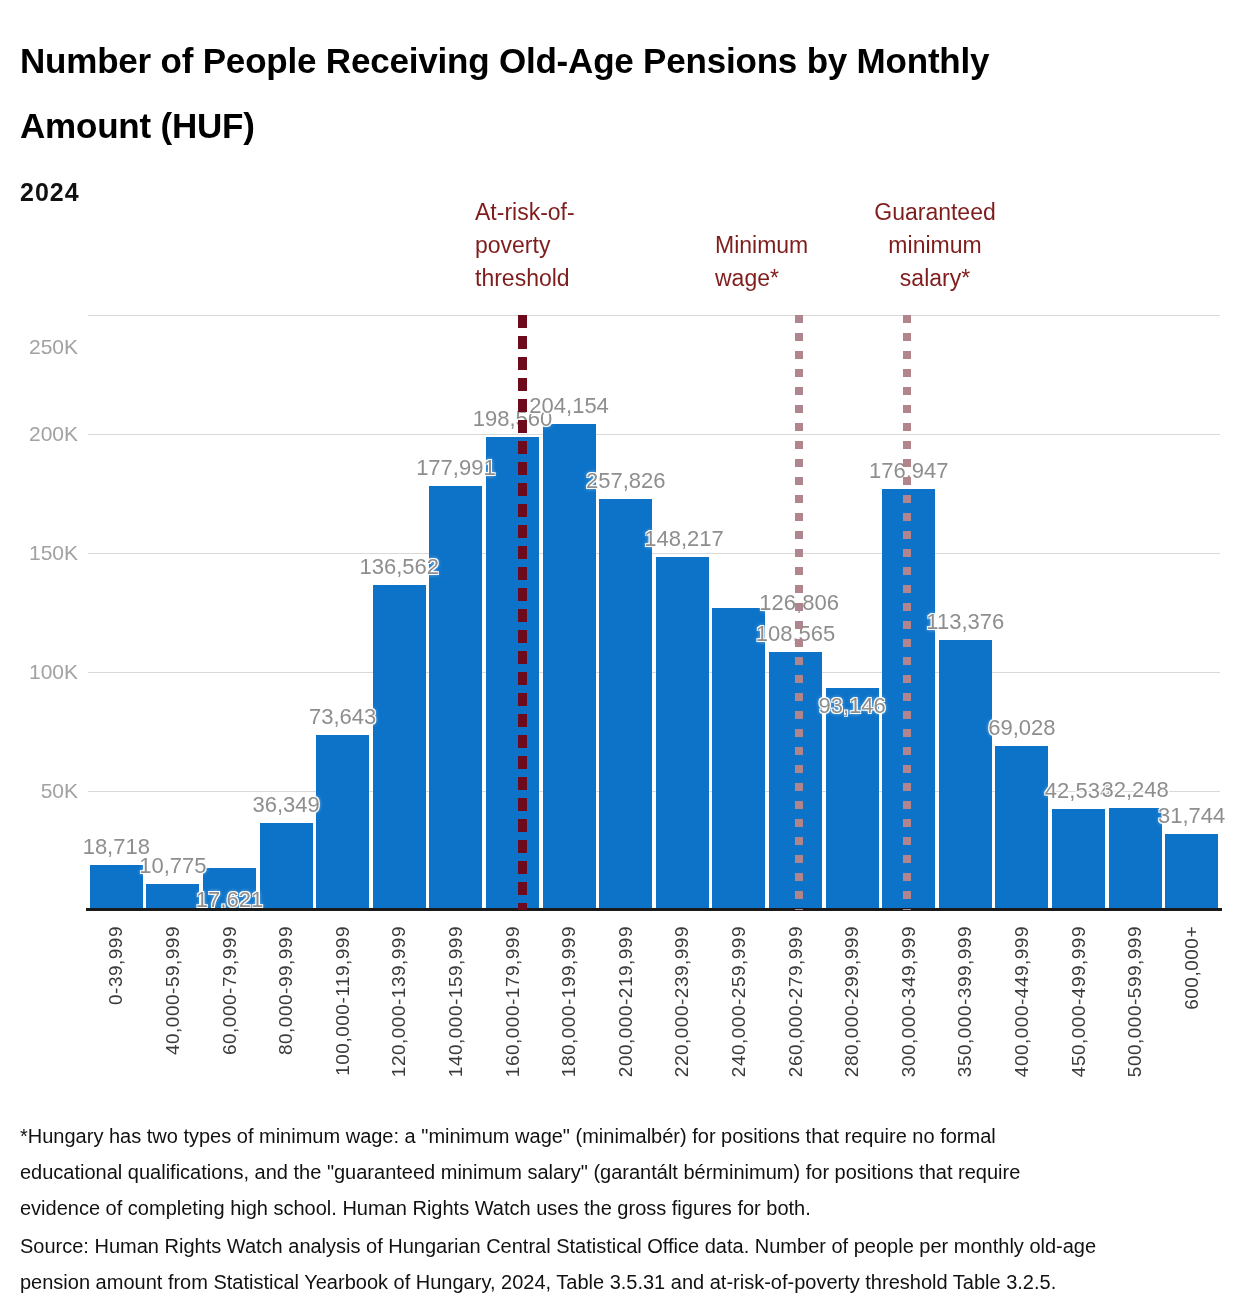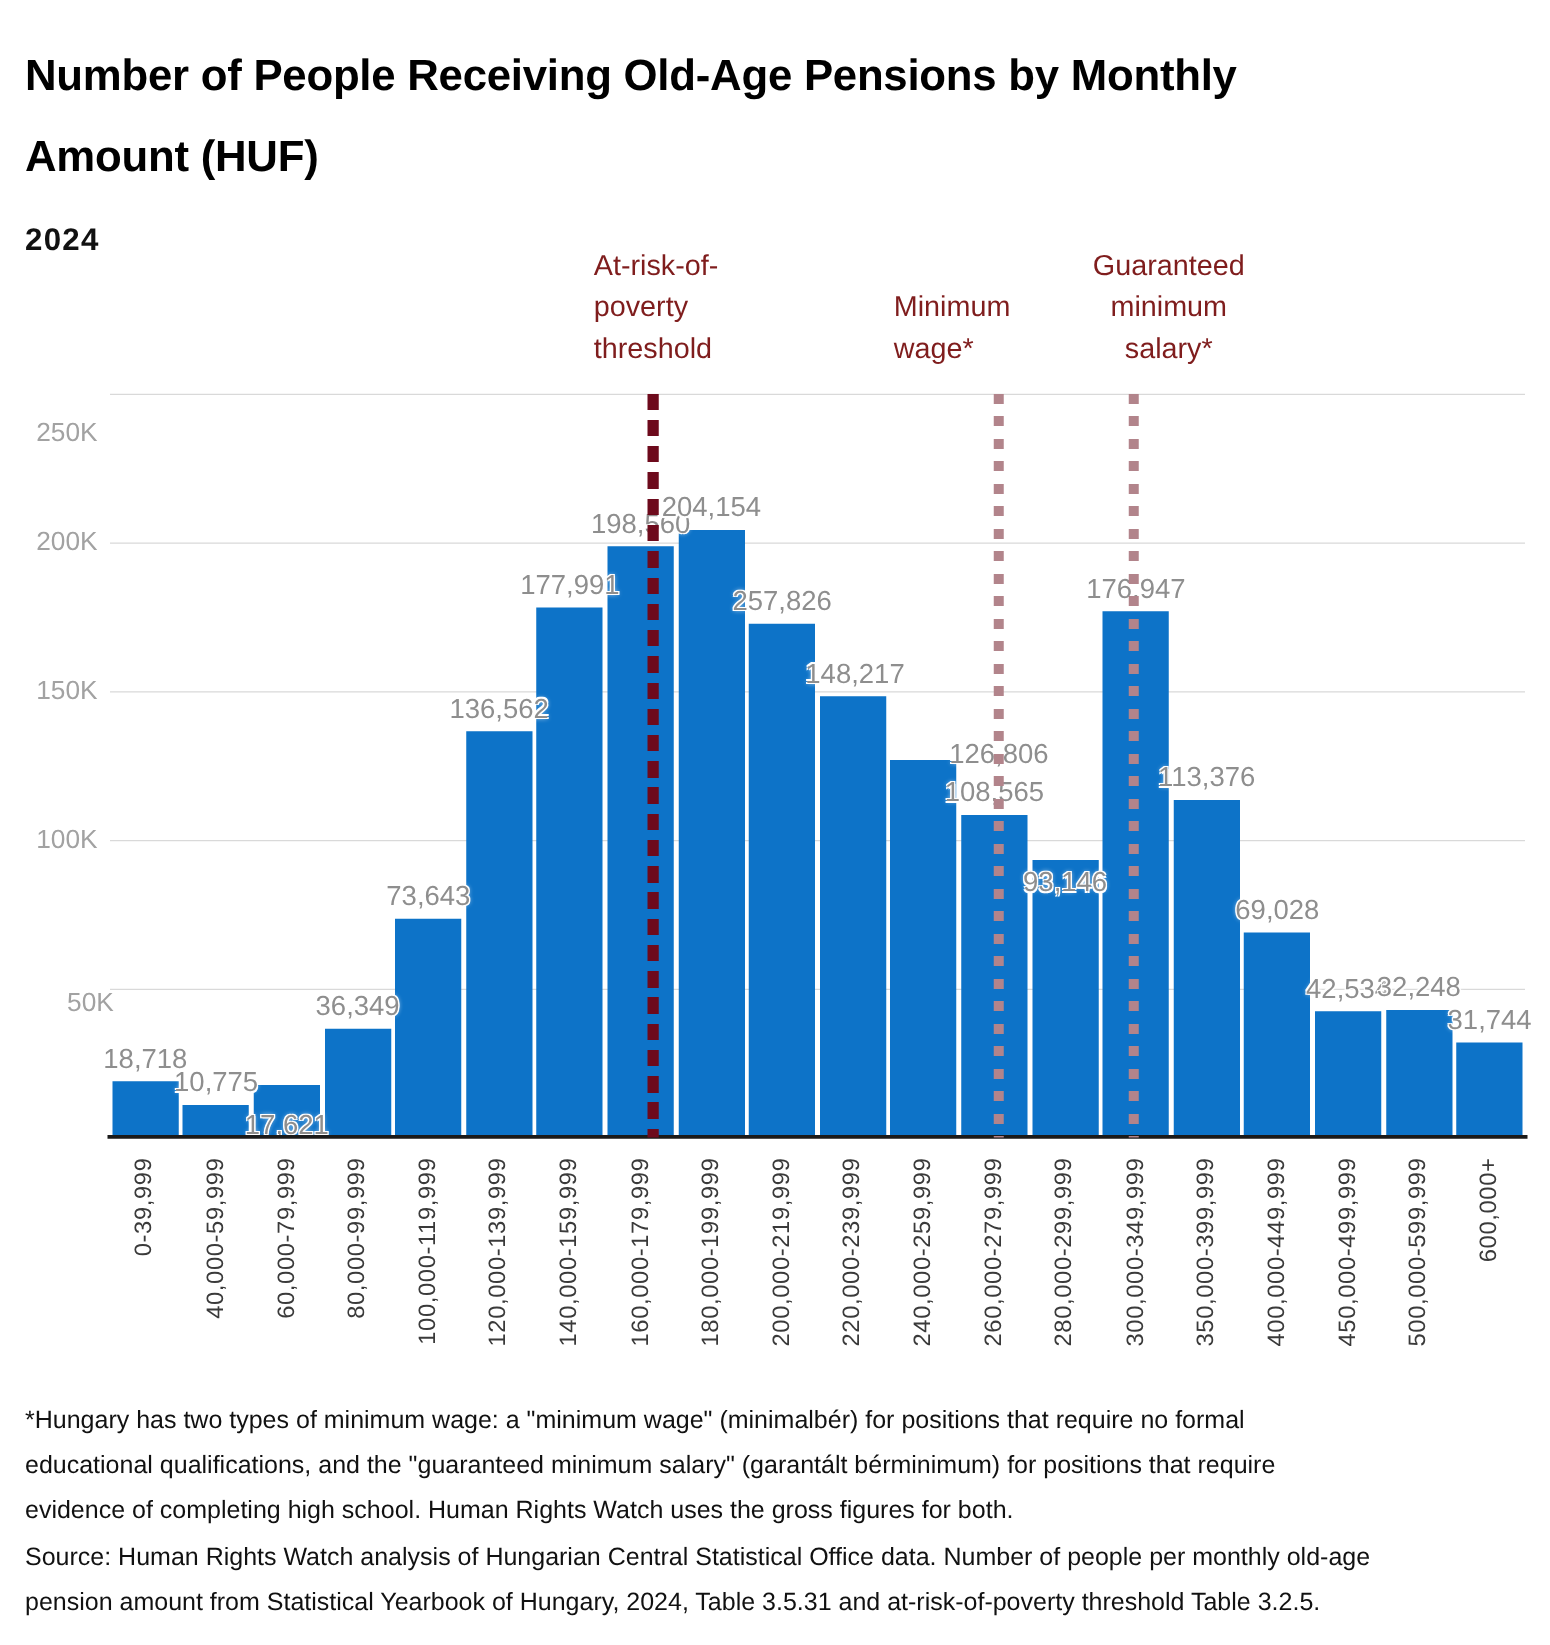--- a/index.html
+++ b/index.html
@@ -61,21 +61,21 @@
 poverty
 threshold</div>
 <div id="annotation-minwage" class="abs annotation">Minimum
 wage*</div>
 <div id="annotation-guaranteed" class="abs annotation">Guaranteed
 minimum
 salary*</div>
 
 <div id="plot-area" class="abs">
     <div class="grid-line" style="left: 88px; top: 790.5px; width: 1132px; z-index: 1;"></div>
-    <div class="ytick" style="left: 23px; top: 778px; z-index: 1; margin-top: 12px;">50K</div>
+    <div class="ytick" style="left: 10px; top: 778px; z-index: 1;">50K</div>
     <div class="grid-line" style="left: 88px; top: 671.5px; width: 1132px; z-index: 1;"></div>
     <div class="ytick" style="left: 10px; top: 659px; z-index: 1;">100K</div>
     <div class="grid-line" style="left: 88px; top: 552.5px; width: 1132px; z-index: 1;"></div>
     <div class="ytick" style="left: 10px; top: 540px; z-index: 1;">150K</div>
     <div class="grid-line" style="left: 88px; top: 433.5px; width: 1132px; z-index: 1;"></div>
     <div class="ytick" style="left: 10px; top: 421px; z-index: 1;">200K</div>
     <div class="grid-line" style="left: 88px; top: 314.5px; width: 1132px; z-index: 1;"></div>
     <div class="ytick" style="left: 10px; top: 318px; z-index: 1; margin-top: 16px;">250K</div>
     <div class="bar" style="left: 89.8px; top: 865.451px; width: 53px; height: 44.5488px; background: rgb(13, 115, 200); z-index: 2;"></div>
     <div class="vlabel" style="left: 16.3px; top: 834.451px; z-index: 3;">18,718</div>

